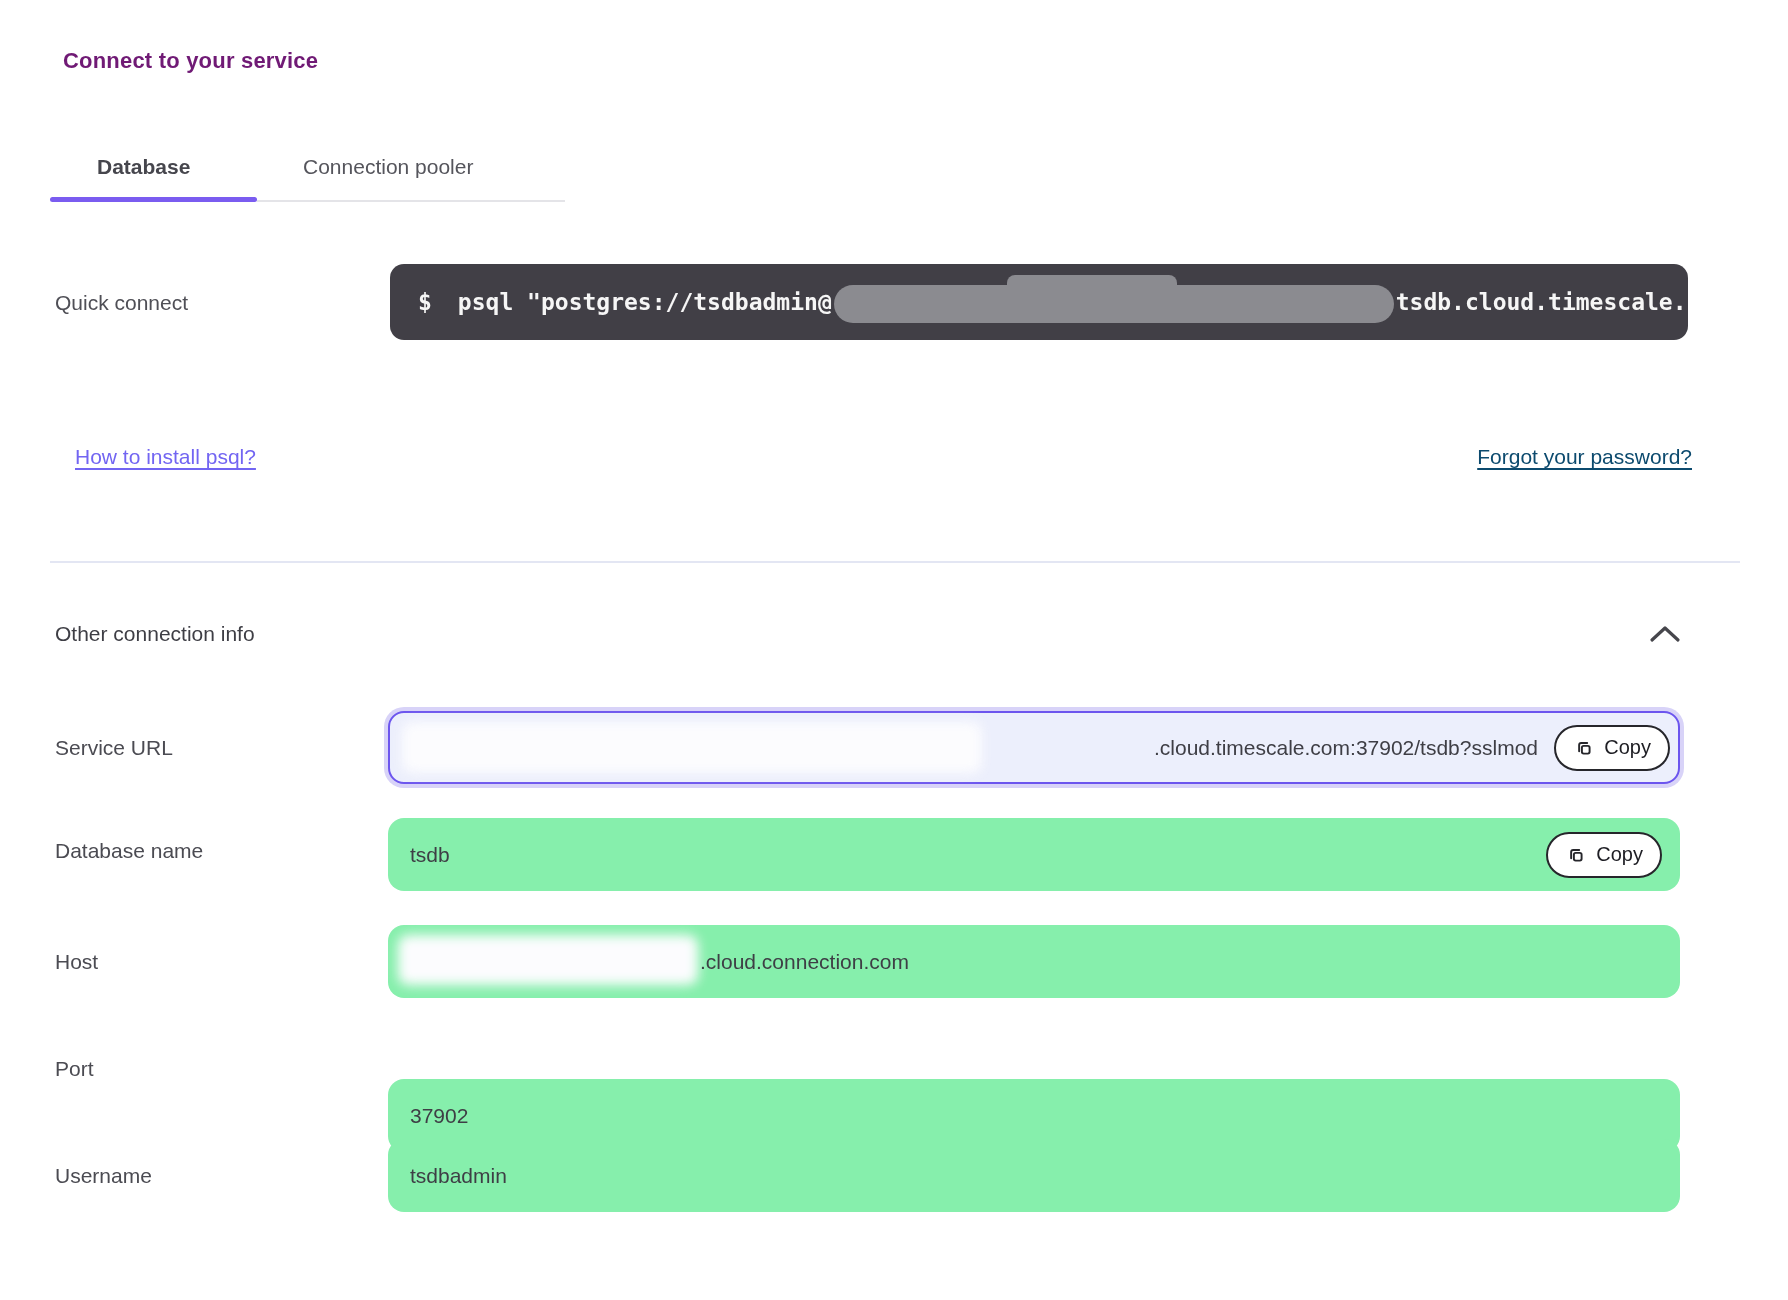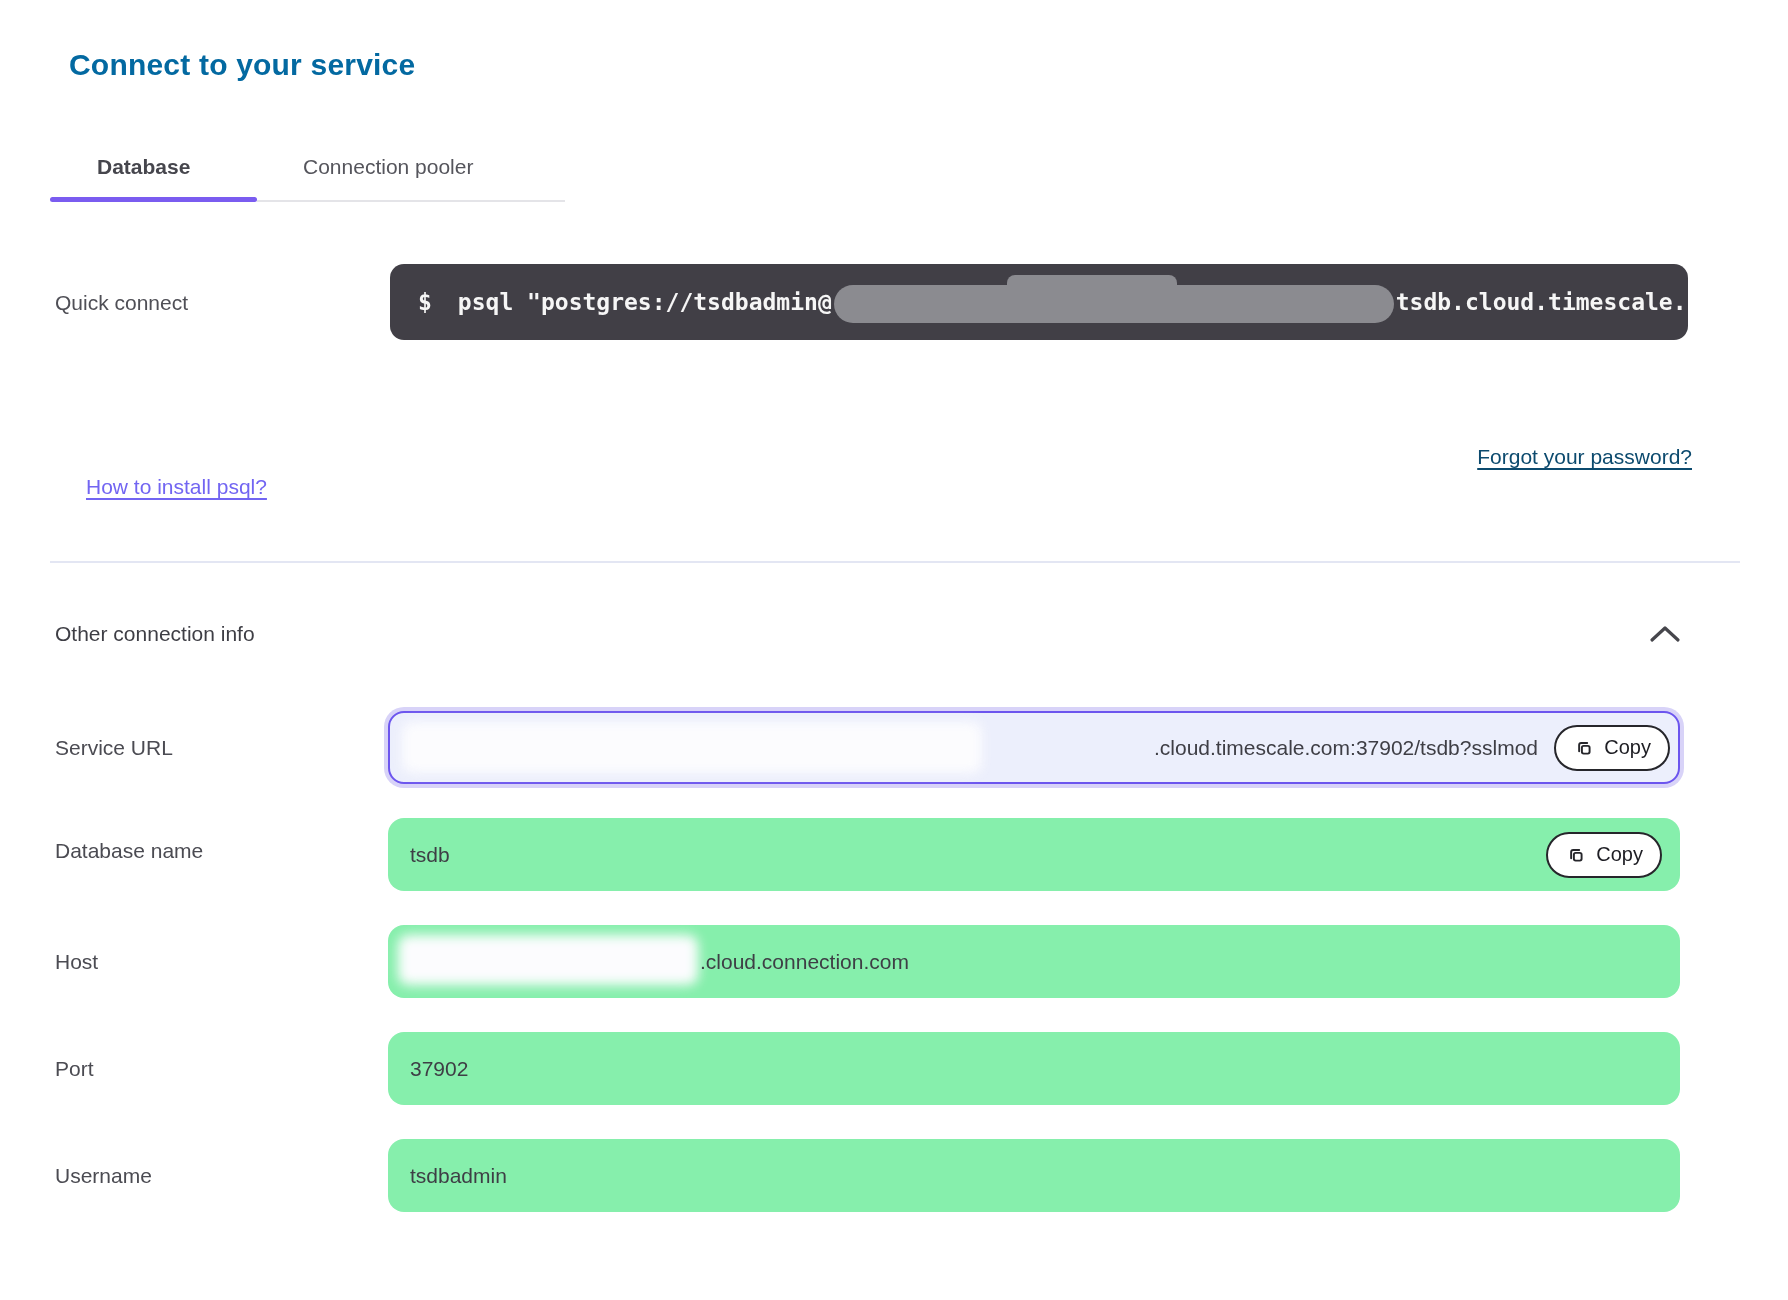--- a/index.html
+++ b/index.html
@@ -4,21 +4,21 @@
 <style>
   html,body{margin:0;padding:0;background:#ffffff;}
   body{
     width:1788px;height:1300px;position:relative;overflow:hidden;
     font-family:"Liberation Sans","DejaVu Sans",sans-serif;
     -webkit-font-smoothing:antialiased;
   }
   .abs{position:absolute;}
 
   
-  .panel-title{left:69px;top:48px;font-size:30px;font-weight:700;color:#0369a1;letter-spacing:.2px;}
+  .panel-title{left:63px;top:48px;font-size:22px;font-weight:700;color:#701a75;letter-spacing:.2px;}
 
   
   .tab{font-size:21px;top:155px;cursor:pointer;}
   .tab-active{left:97px;font-weight:700;color:#46464d;}
   .tab-inactive{left:303px;font-weight:400;color:#55555c;}
   .tab-track{left:257px;top:200px;width:308px;height:2px;background:#e4e4e8;}
   .tab-underline{left:50px;top:197px;width:207px;height:5px;background:#7a5cf0;border-radius:3px;}
 
   
   .qc-label{left:55px;top:291px;font-size:21px;color:#4f4f56;}
@@ -28,21 +28,21 @@
     font-family:"DejaVu Sans Mono","Liberation Mono",monospace;font-size:23px;font-weight:700;color:#f6f6f6;
   }
   .code-prompt{margin-left:28px;}
   .code-prefix{margin-left:26px;}
   .code-redaction{display:inline-block;position:relative;width:560px;height:42px;margin:0 2px;vertical-align:middle;flex:0 0 auto;}
   .code-redaction .blob-main{position:absolute;left:0;top:4px;width:100%;height:38px;background:#8b8b90;border-radius:19px;}
   .code-redaction .blob-bump{position:absolute;left:31%;top:-6px;width:170px;height:18px;background:#8b8b90;border-radius:8px;}
 
   
   .link{top:445px;font-size:21px;text-decoration:underline;text-underline-offset:4px;cursor:pointer;}
-  .link-install{left:86px;color:#7265f2;margin-top:30px;}
+  .link-install{left:75px;color:#7265f2;}
   .link-forgot{right:96px;color:#0c4a6e;}
 
   
   .divider{left:50px;top:561px;width:1690px;height:2px;background:#e3e6f3;}
 
   
   .section-heading{left:55px;top:622px;font-size:21px;color:#3e3e45;}
   .collapse-btn{left:1648px;top:620px;width:34px;height:28px;display:flex;align-items:center;justify-content:center;cursor:pointer;background:none;border:none;padding:0;}
 
   
@@ -134,20 +134,20 @@
   </button>
 </div>
 
 <div class="abs field-label" style="top:950px;">Host</div>
 <div class="abs field-box" style="top:925px;">
   <span class="redact-light" style="left:10px;top:10px;width:300px;height:50px;"></span>
   <span class="value" style="left:312px;">.cloud.connection.com</span>
 </div>
 
 <div class="abs field-label" style="top:1057px;">Port</div>
-<div class="abs field-box" style="top:1032px;text-align:right;">
+<div class="abs field-box" style="top:1079px;text-align:right;">
   <span class="value value-left">37902</span>
 </div>
 
 <div class="abs field-label" style="top:1164px;">Username</div>
 <div class="abs field-box" style="top:1139px;">
   <span class="value value-left">tsdbadmin</span>
 </div>
 
 </body></html>

